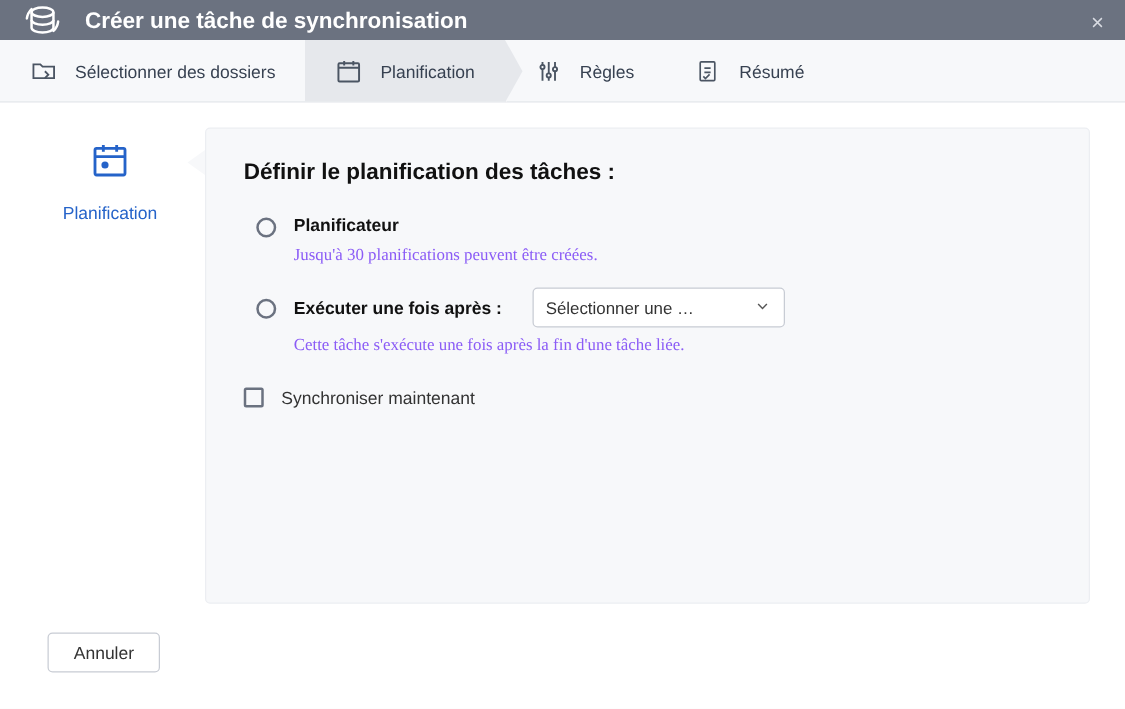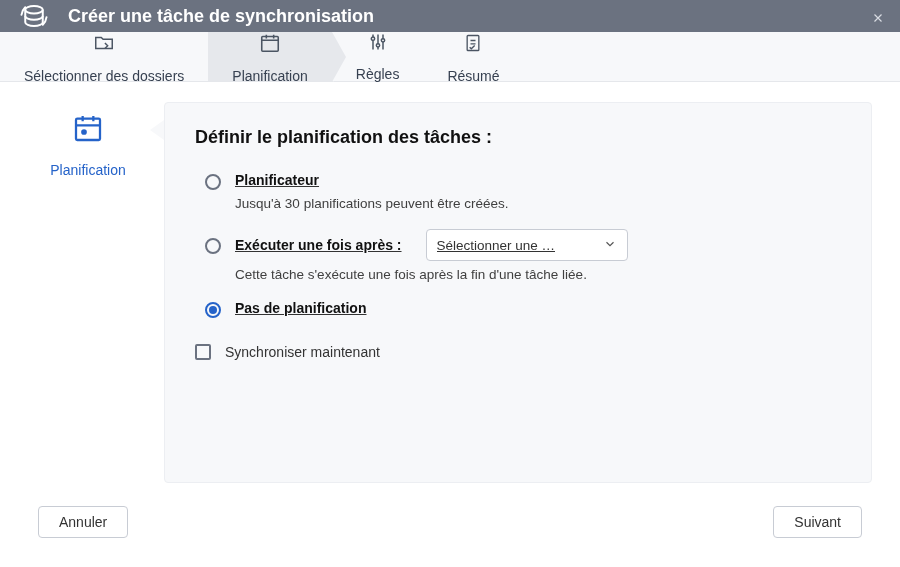--- a/index.html
+++ b/index.html
@@ -44,21 +44,20 @@
       display: flex;
       align-items: stretch;
     }
     .step {
       display: flex; align-items: center;
       padding: 0 24px;
       gap: 14px;
       position: relative;
       color: #374151;
       cursor: pointer;
-      flex-direction: column;
     }
     .step .step-icon { width: 22px; height: 22px; display: flex; align-items: center; justify-content: center; color: #4b5563; }
     .step.active {
       background: #e6e8ec;
     }
     .step.active::after {
       content: "";
       position: absolute;
       right: -14px; top: 0;
       width: 0; height: 0;
@@ -105,35 +104,35 @@
       border-right: 14px solid #f7f8fa;
     }
     .panel {
       flex: 1;
       background: #f7f8fa;
       border: 1px solid #eceef2;
       border-radius: 4px;
       padding: 24px 30px;
     }
     .panel h2 { font-size: 18px; font-weight: 600; margin-bottom: 24px; color: #111; }
-    .option-row { display: flex; align-items: flex-start; gap: 14px; margin-bottom: 4px; padding-left: 10px; text-decoration: underline; }
+    .option-row { display: flex; align-items: flex-start; gap: 14px; margin-bottom: 4px; padding-left: 10px; }
     .option-block { margin-bottom: 18px; }
     .radio {
       width: 16px; height: 16px;
       border: 2px solid #6b7280;
       border-radius: 50%;
       flex-shrink: 0;
       margin-top: 2px;
       display: flex; align-items: center; justify-content: center;
       cursor: pointer;
     }
     .radio.selected { border-color: #2563c9; }
     .radio.selected .dot { width: 8px; height: 8px; border-radius: 50%; background: #2563c9; }
     .opt-label { font-weight: 600; color: #111; }
-    .opt-desc { color: #404040; margin-top: 6px; margin-left: 40px; font-size: 13.5px; }
+    .opt-desc { color: #8b5cf6; margin-top: 6px; margin-left: 40px; font-size: 13.5px; font-family: Liberation Serif, serif; }
     .select-box {
       display: inline-flex; align-items: center; justify-content: space-between;
       border: 1px solid #c8ccd4;
       border-radius: 4px;
       background: #fff;
       height: 32px;
       padding: 0 10px;
       width: 202px;
       margin-left: 10px;
       cursor: pointer;
@@ -266,33 +265,24 @@
           <span class="chev">
             <svg viewBox="0 0 24 24" width="14" height="14" fill="none" stroke="currentColor" stroke-width="2">
                 <path d="M6 9l6 6 6-6"></path>
               </svg>
           </span>
         </div>
       </div>
       <div class="opt-desc">Cette tâche s'exécute une fois après la fin d'une tâche liée.</div>
     </div>
 
-    <div class="option-block">
-      <div class="option-row">
-        <div class="radio selected">
-            <div class="dot"></div>
-          </div>
-        <span class="opt-label">Pas de planification</span>
-      </div>
-    </div>
 
     <div class="checkbox-row">
       <div class="checkbox"></div>
       <span>Synchroniser maintenant</span>
     </div>
   </div>
 </div>
 
 <div class="footer">
   <button class="btn">Annuler</button>
   <div class="spacer"></div>
-  <button class="btn">Suivant</button>
 </div>
 
 </body></html>

